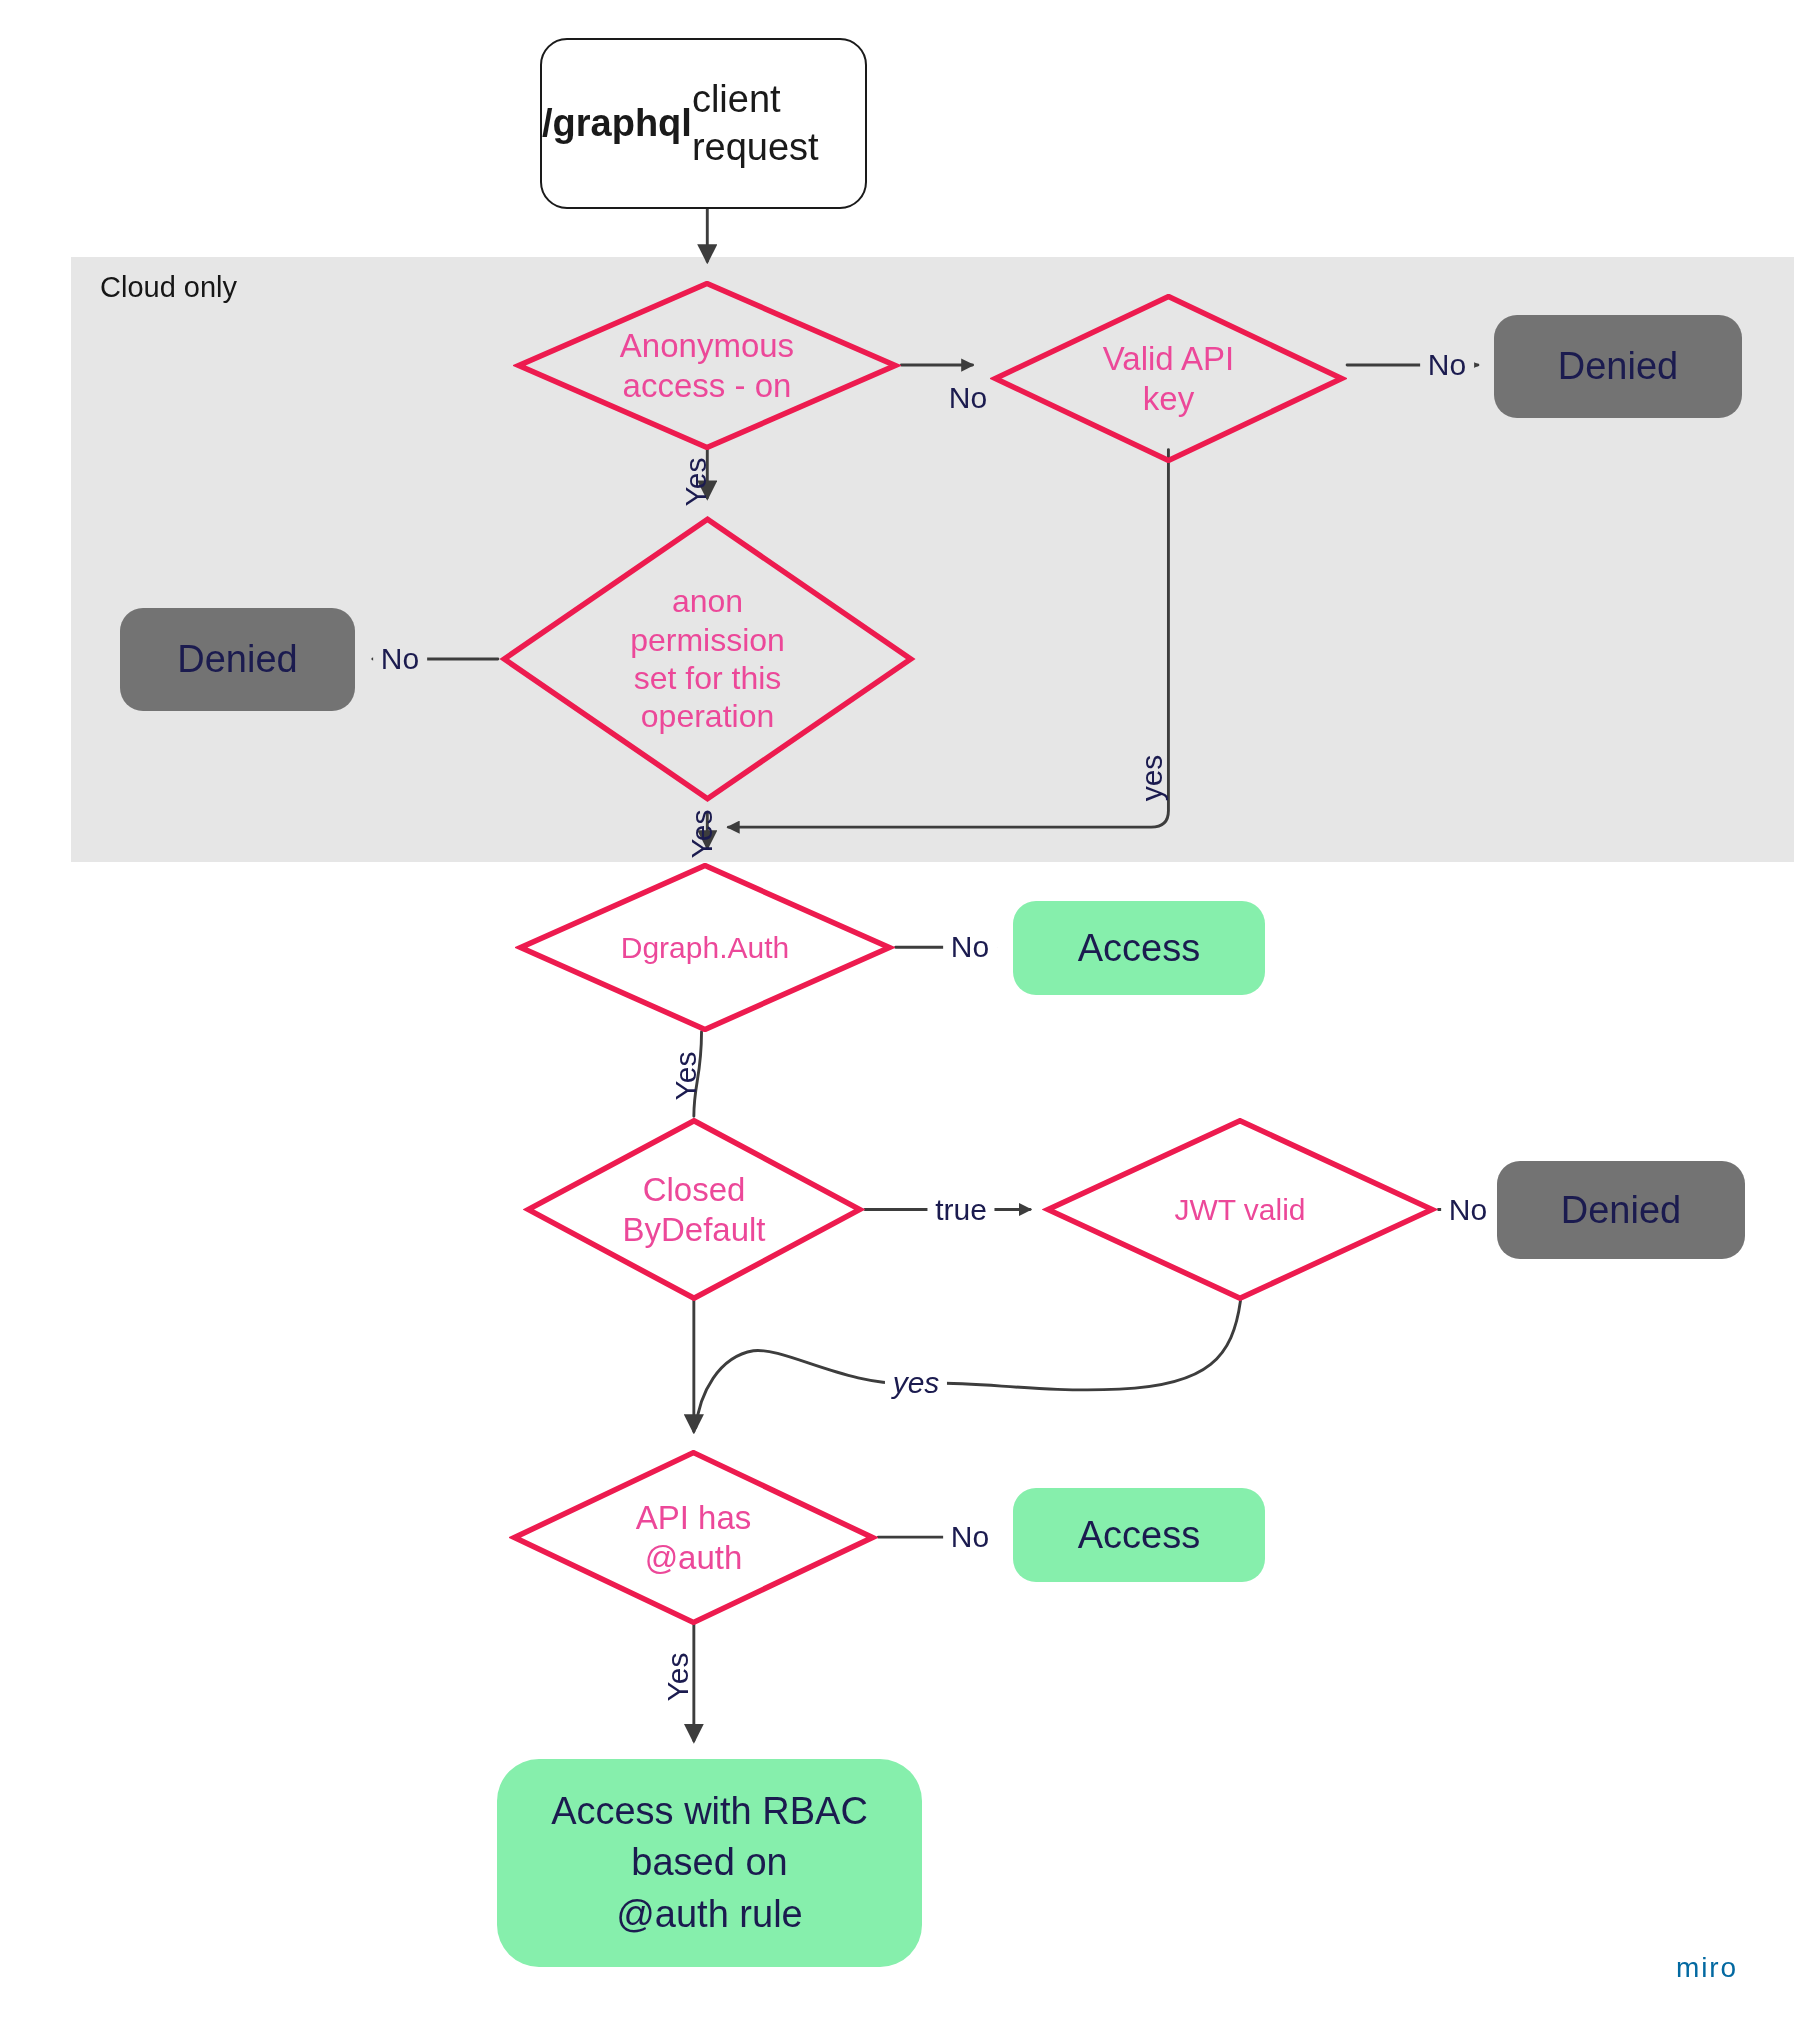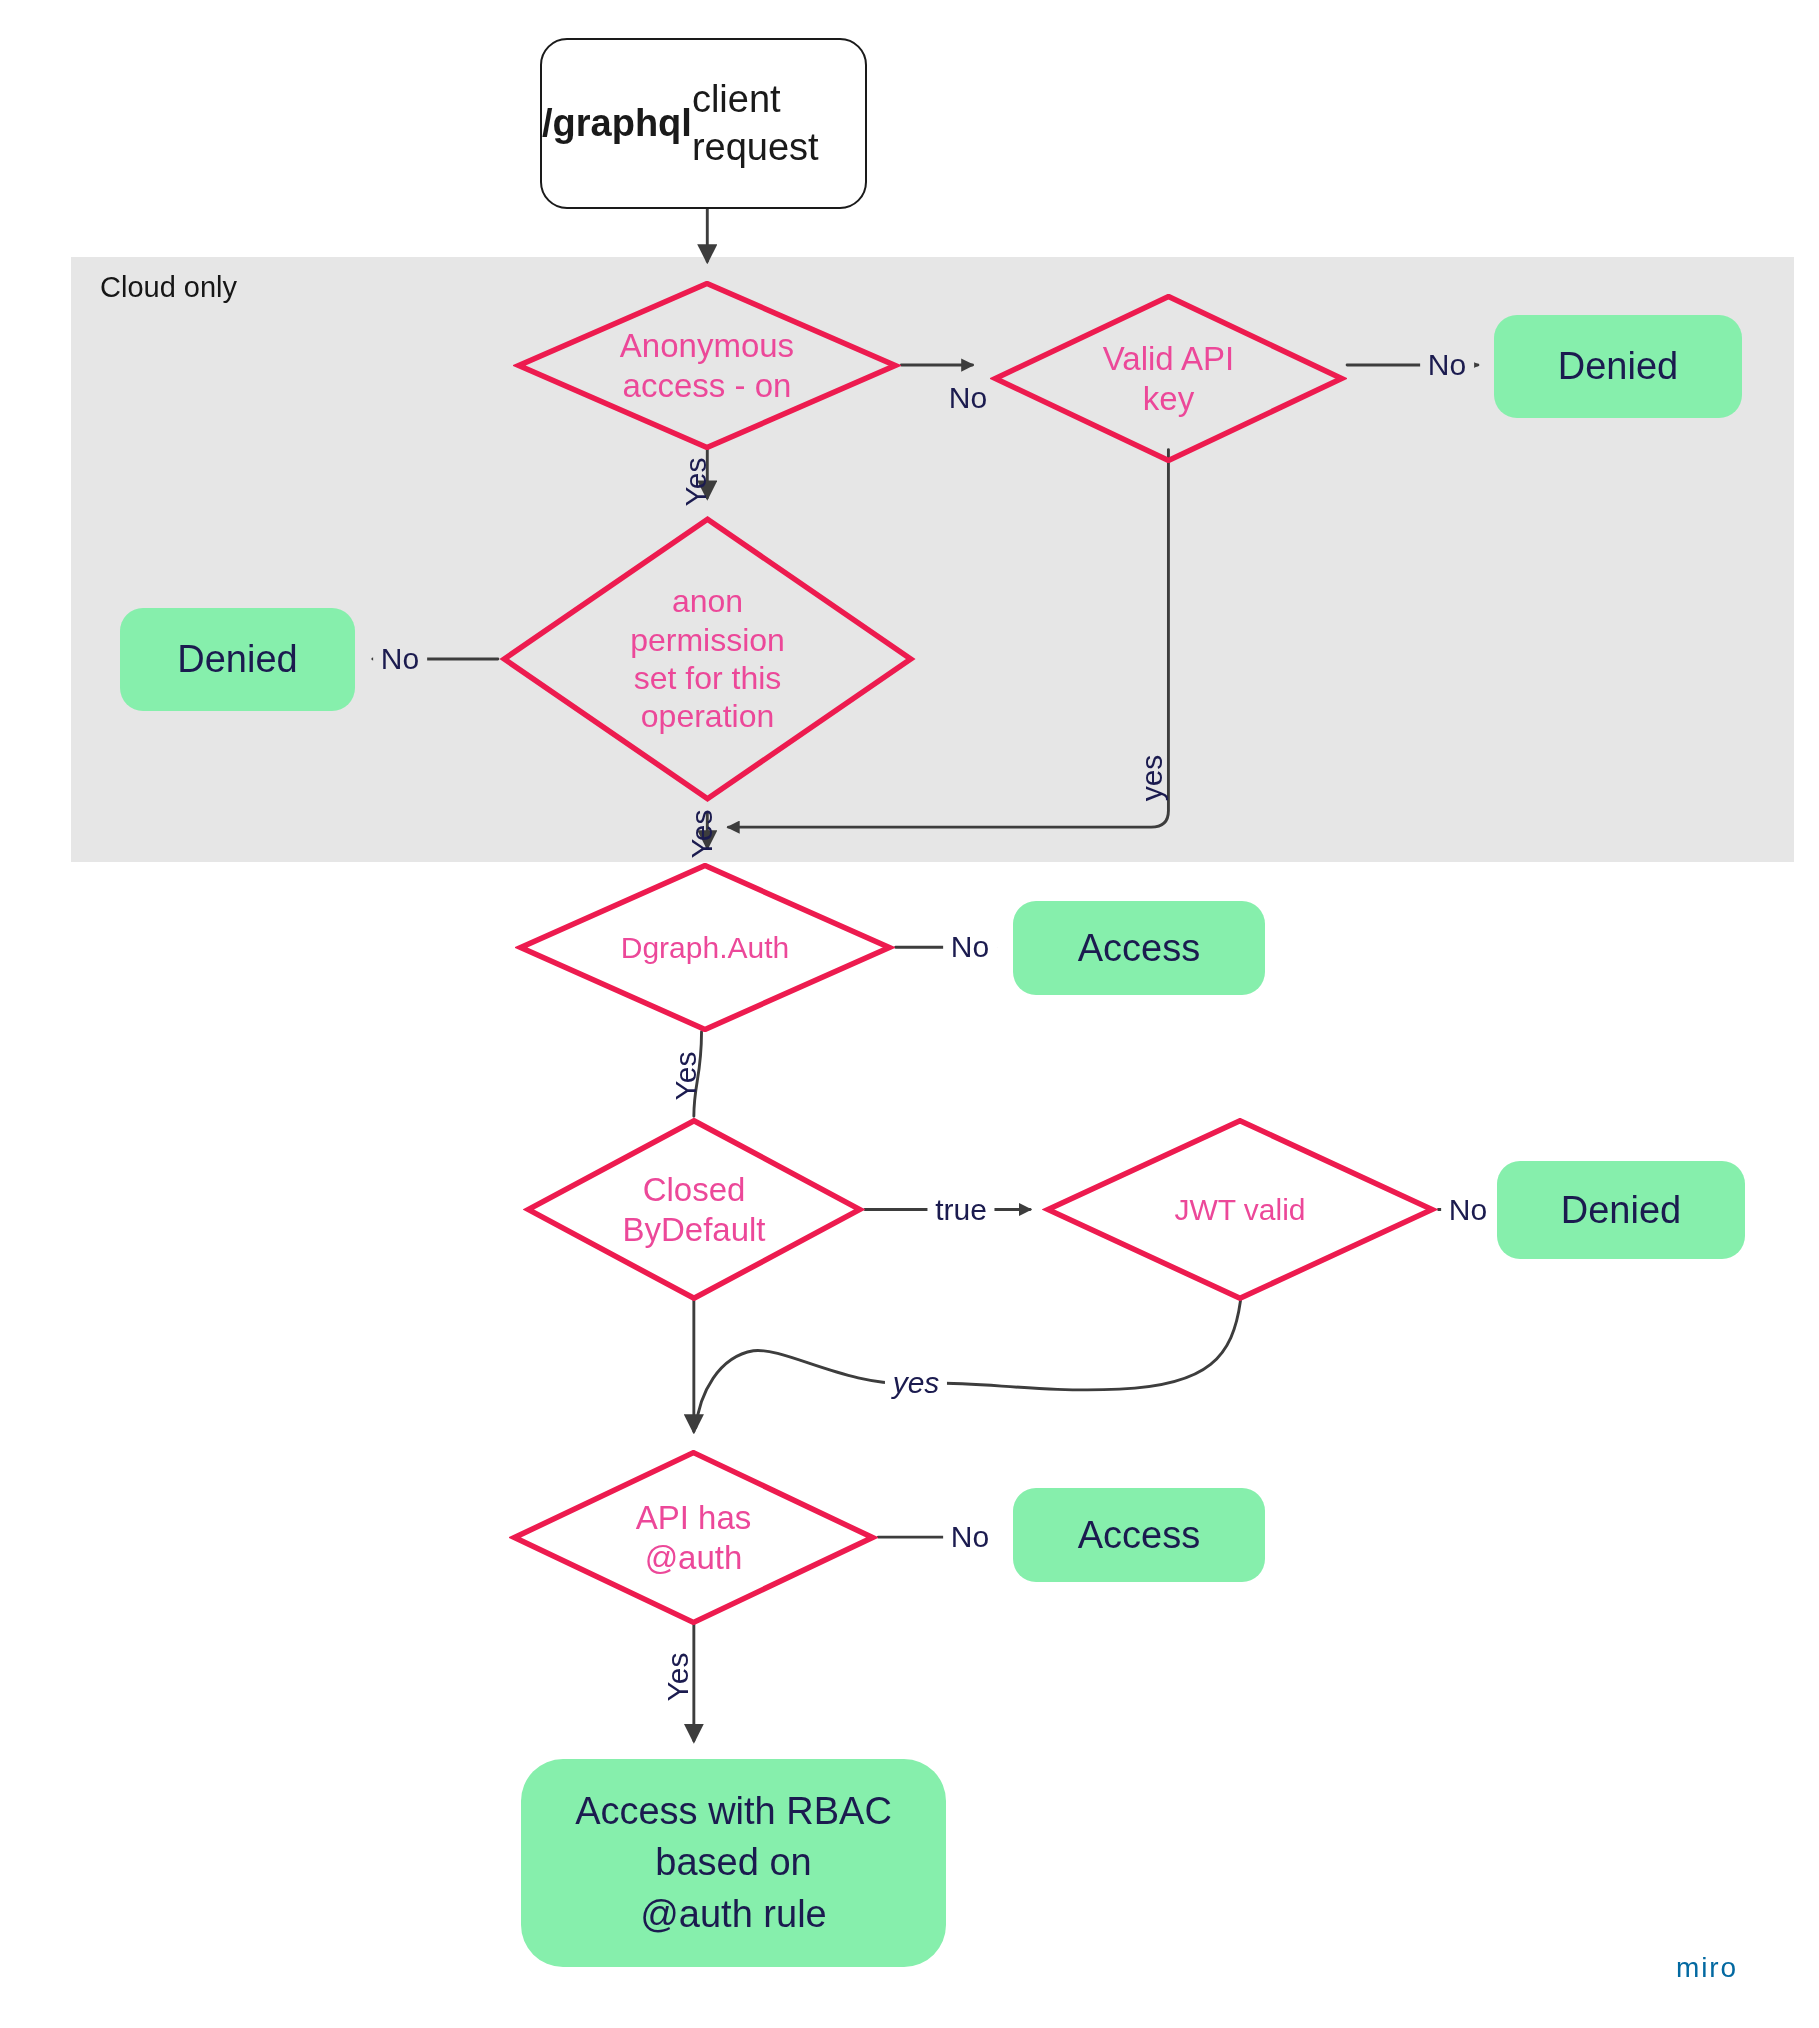--- a/index.html
+++ b/index.html
@@ -15,21 +15,21 @@
 
   .node{position:absolute;display:flex;align-items:center;justify-content:center;z-index:3;}
   .diamond .dsvg{position:absolute;left:0;top:0;width:100%;height:100%;}
   .diamond polygon{fill:none;stroke:#ed1b4f;stroke-width:5.5;stroke-linejoin:miter;}
   .dtext{position:relative;text-align:center;font-size:33px;line-height:1.2;color:#ec4899;z-index:1;}
   .dtext.big{font-size:30px;}
   .dtext span{display:block;}
 
   .pill{position:absolute;border-radius:23px;display:flex;align-items:center;justify-content:center;
         font-size:38px;color:#1b1b4f;z-index:3;}
-  .pill.orange{background:#86efac;}
+  .pill.orange{background:#737373;}
   .pill.pink{background:#86efac;}
   .pill.rbac{border-radius:42px;font-size:38px;line-height:1.35;text-align:center;}
   .pill.rbac span{display:block;}
 
   .start{position:absolute;left:540px;top:38px;width:323px;height:167px;background:#ffffff;
          border:2.9px solid #1a1a1a;border-radius:27px;display:flex;flex-direction:row;
          align-items:center;justify-content:center;font-size:38px;line-height:1.25;color:#1a1a1a;z-index:3;}
   .start .l1{font-weight:bold;}
 
   .elabel{position:absolute;font-size:30px;color:#1b1b4f;z-index:4;transform:translate(-50%,-50%);white-space:nowrap;}
@@ -163,21 +163,21 @@
   </div>
 
   <div class="pill orange" style="left:1497px;top:1161px;width:248px;height:98px;">
     <span>Denied</span>
   </div>
 
   <div class="pill pink" style="left:1013px;top:1488px;width:252px;height:94px;">
     <span>Access</span>
   </div>
 
-  <div class="pill pink rbac" style="left:497px;top:1759px;width:425px;height:208px;flex-direction:column;margin-left:24px;">
+  <div class="pill pink rbac" style="left:497px;top:1759px;width:425px;height:208px;flex-direction:column;">
     <span>Access with RBAC</span>
     <span>based on</span>
     <span>@auth rule</span>
   </div>
 
   <div class="elabel" style="left:968px;top:398px;">No</div>
   <div class="elabel bg-gray" style="left:1447px;top:365px;">No</div>
   <div class="elabel rot" style="left:696px;top:482px;">Yes</div>
   <div class="elabel bg-gray" style="left:400px;top:659px;">No</div>
   <div class="elabel rot" style="left:702px;top:834px;">Yes</div>

